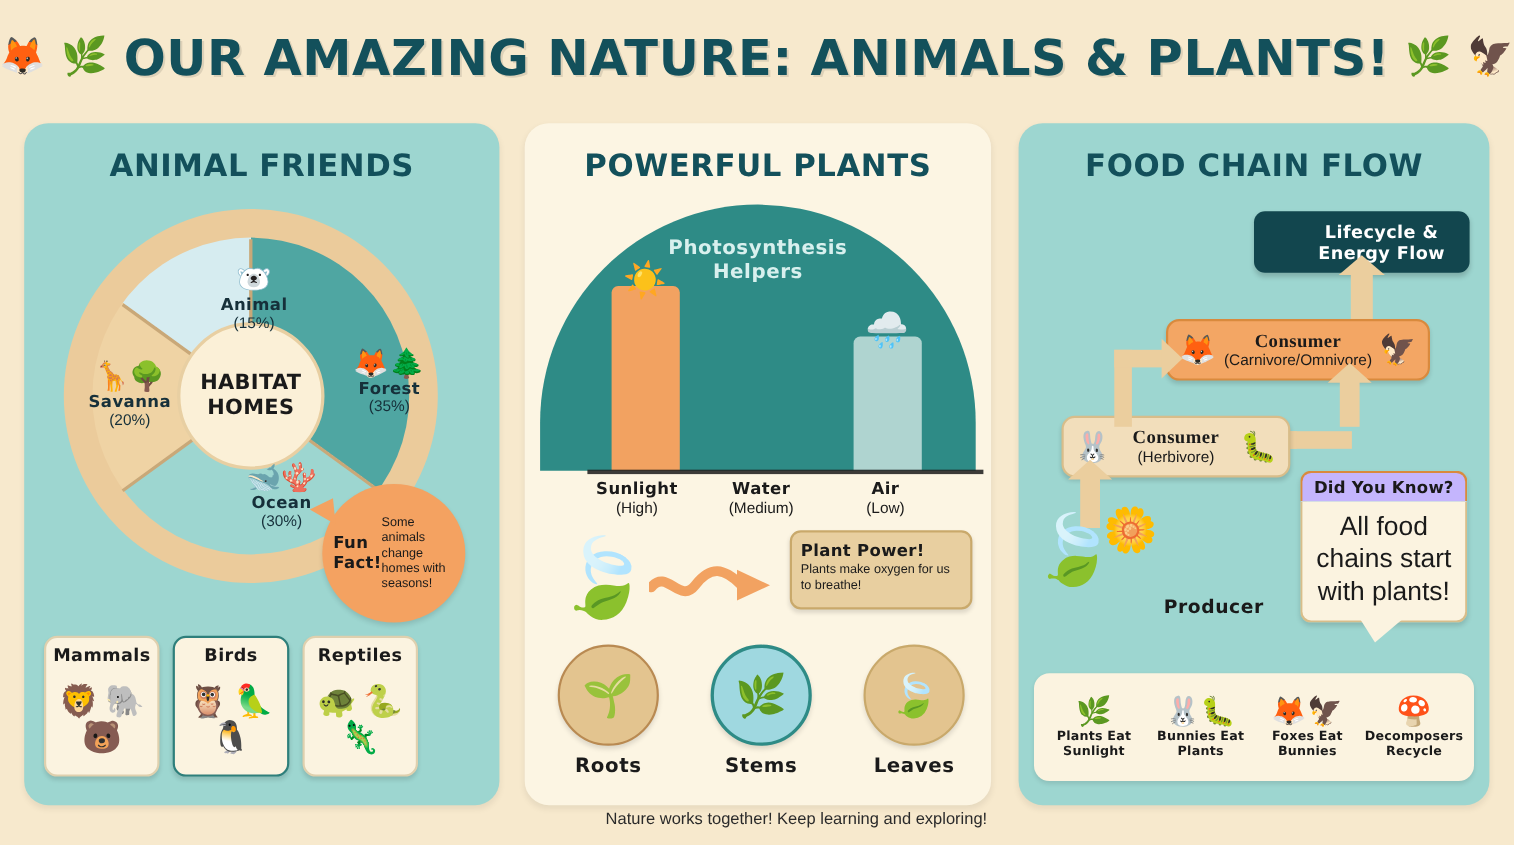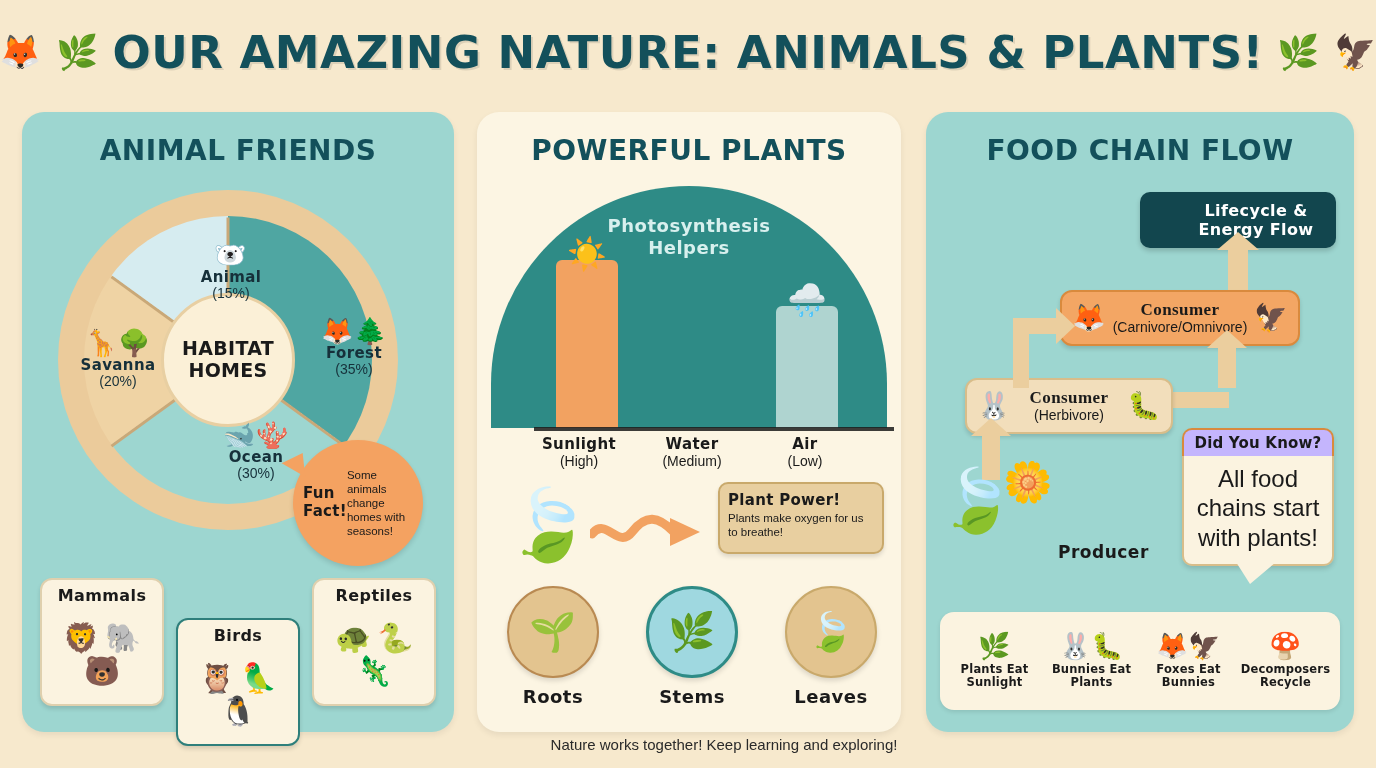--- a/index.html
+++ b/index.html
@@ -90,29 +90,29 @@
     color: #1a1a1a; letter-spacing: 0.3px; margin-bottom: 2px;
   }
   .funfact .ff-body { font-size: 11.5px; color: #1a1a1a; line-height: 1.22; }
   .funfact .tail {
     position: absolute; left: -11px; top: 14px; width: 0; height: 0;
     border-top: 8px solid transparent; border-bottom: 16px solid transparent;
     border-right: 22px solid #F4A261; transform: rotate(-6deg);
   }
 
   
-  .group-row { position: absolute; left: 40px; top: 578px; width: 396px;
+  .group-row { position: absolute; left: 40px; top: 578px; width: 340px;
                display: flex; gap: 12px; }
   .group-card {
     width: 124px; height: 128px; background: #FBF3E0; border-radius: 12px;
     border: 2px solid #DFD0AE; padding: 6px 4px 4px;
     display: flex; flex-direction: column; align-items: center;
     box-shadow: 0 3px 4px rgba(0,0,0,0.13);
   }
-  .group-card.accent { border-color: #2E7F7B; margin-top: 40px; }
+  .group-card.accent { border-color: #2E7F7B; }
   .group-card .gtitle {
     font-family: "DejaVu Sans", sans-serif; font-weight: 900; font-size: 16px;
     color: #1a1a1a; letter-spacing: 0.4px; margin-bottom: 4px;
   }
   .group-card .gicons {
     display: flex; flex-wrap: wrap; justify-content: center; align-content: center;
     gap: 2px 6px; font-size: 29px; line-height: 1.05; flex: 1;
   }
 
   

